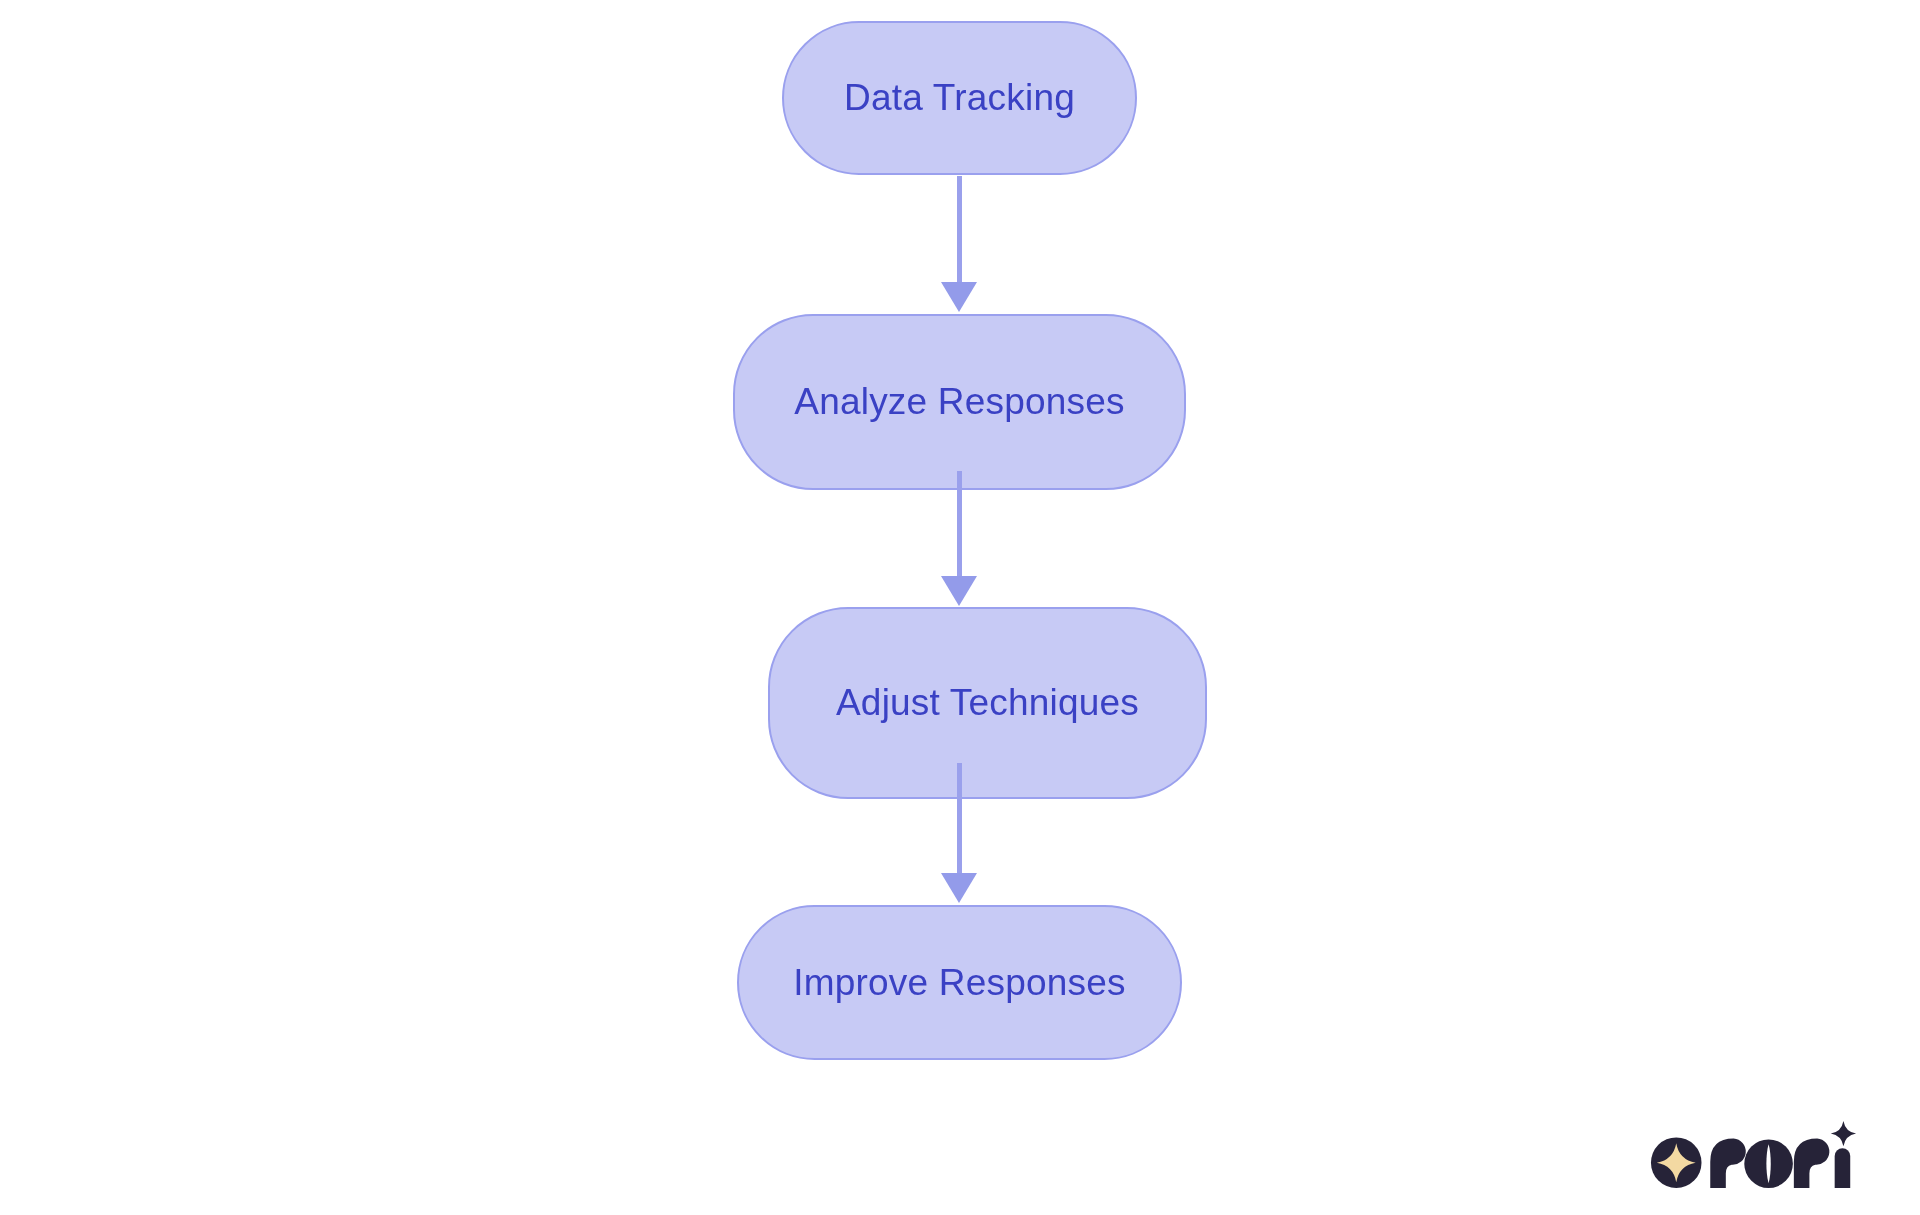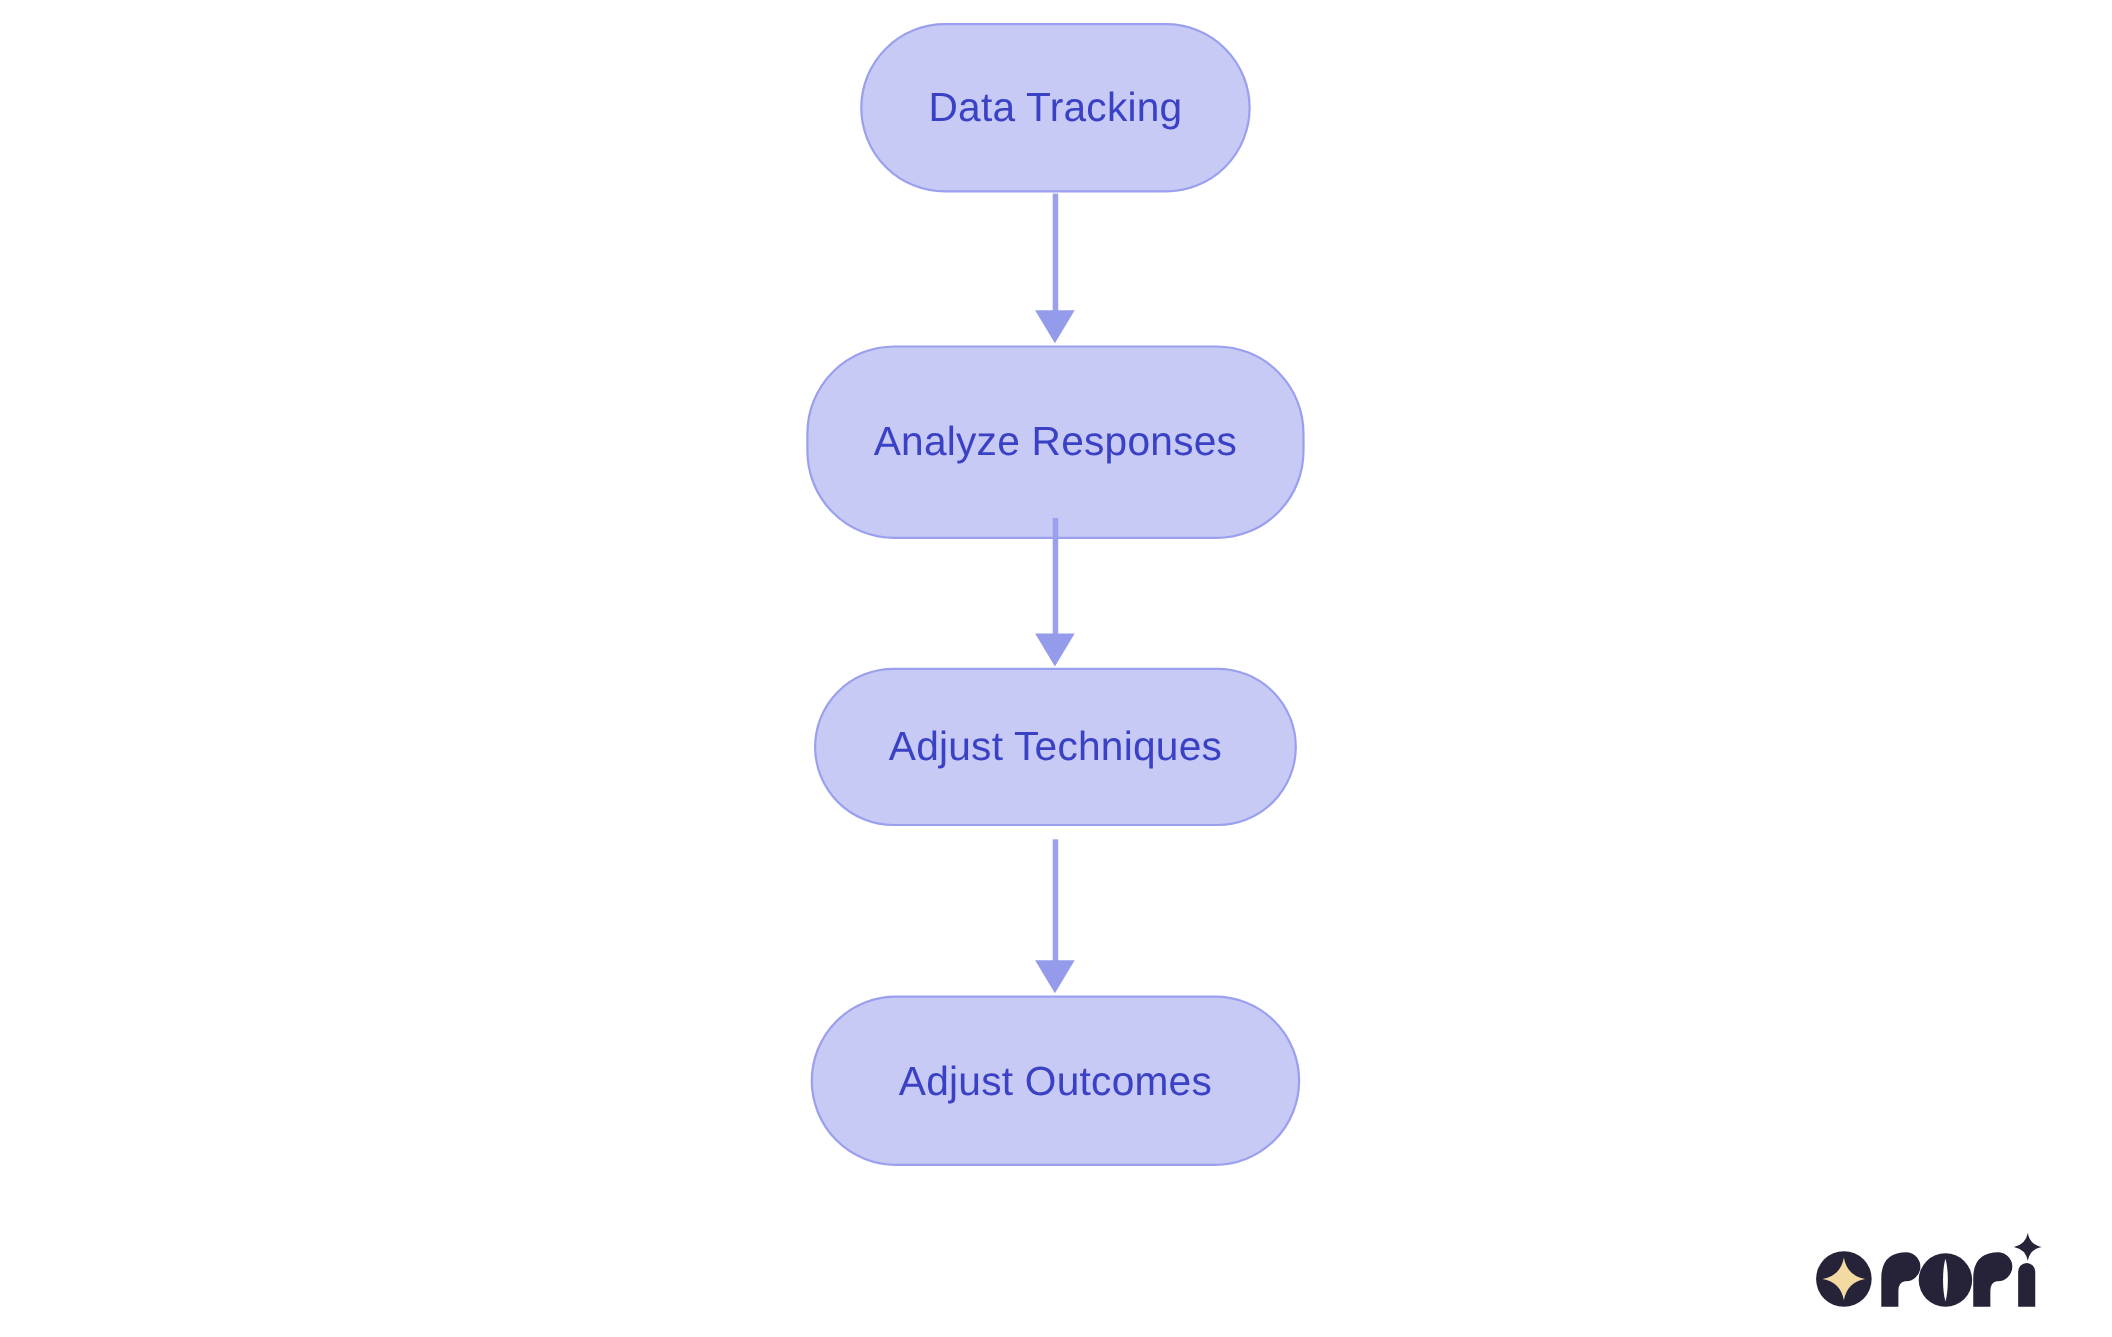--- a/index.html
+++ b/index.html
@@ -22,21 +22,21 @@
     border:2px solid #9AA0EE;
     border-radius:80px;
     box-sizing:border-box;
     color:#3A41C4;
     font-size:37px;
     letter-spacing:0.2px;
     white-space:nowrap;
   }
   .node-1{left:782px;top:21px;width:355px;height:154px;}
   .node-2{left:733px;top:314px;width:453px;height:176px;}
-  .node-3{left:740px;top:607px;width:439px;height:144px;}
+  .node-3{left:768px;top:607px;width:439px;height:192px;}
   .node-4{left:737px;top:905px;width:445px;height:155px;}
 
   
   .arrow{position:absolute;left:941px;width:37px;}
   .arrow .arrow-line{
     position:absolute;left:16px;top:0;width:5px;
     background:#9AA0EC;
   }
   .arrow .arrow-head{
     position:absolute;left:0;bottom:0;width:0;height:0;
@@ -85,21 +85,21 @@
   <div class="node node-3">
     <span>Adjust Techniques</span>
   </div>
 
   <div class="arrow arrow-3">
     <div class="arrow-line"></div>
     <div class="arrow-head"></div>
   </div>
 
   <div class="node node-4">
-    <span>Adjust Outcomes</span>
+    <span>Improve Responses</span>
   </div>
 
   <div class="logo" role="img" aria-label="rori">
     <svg viewBox="0 0 214 74" xmlns="http://www.w3.org/2000/svg">
 
       <g>
         <circle cx="27" cy="47" r="26" fill="#262338"></circle>
         <path d="M27 27 Q30 44 47 47 Q30 50 27 67 Q24 50 7 47 Q24 44 27 27 Z" fill="#F3D9A2"></path>
       </g>
 

